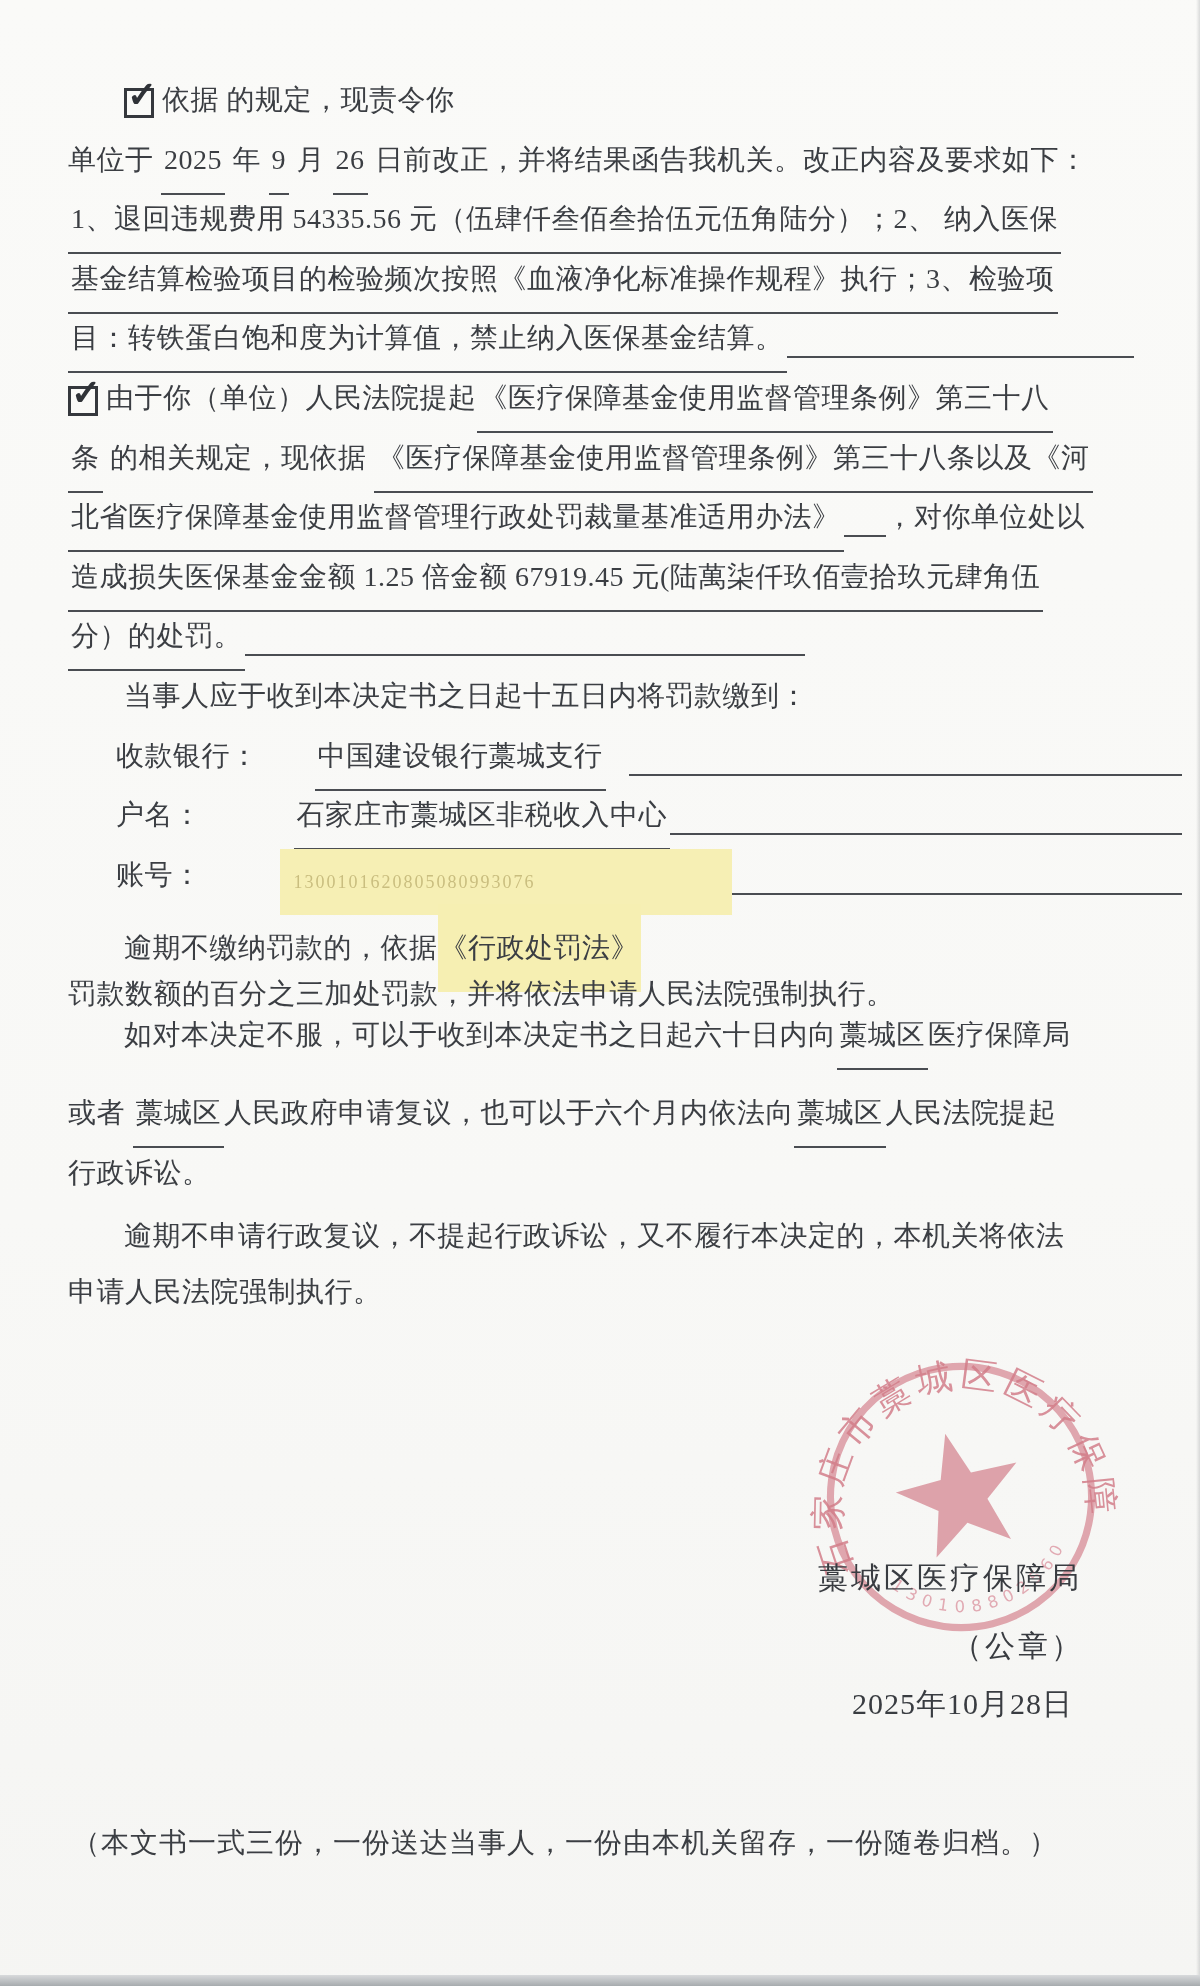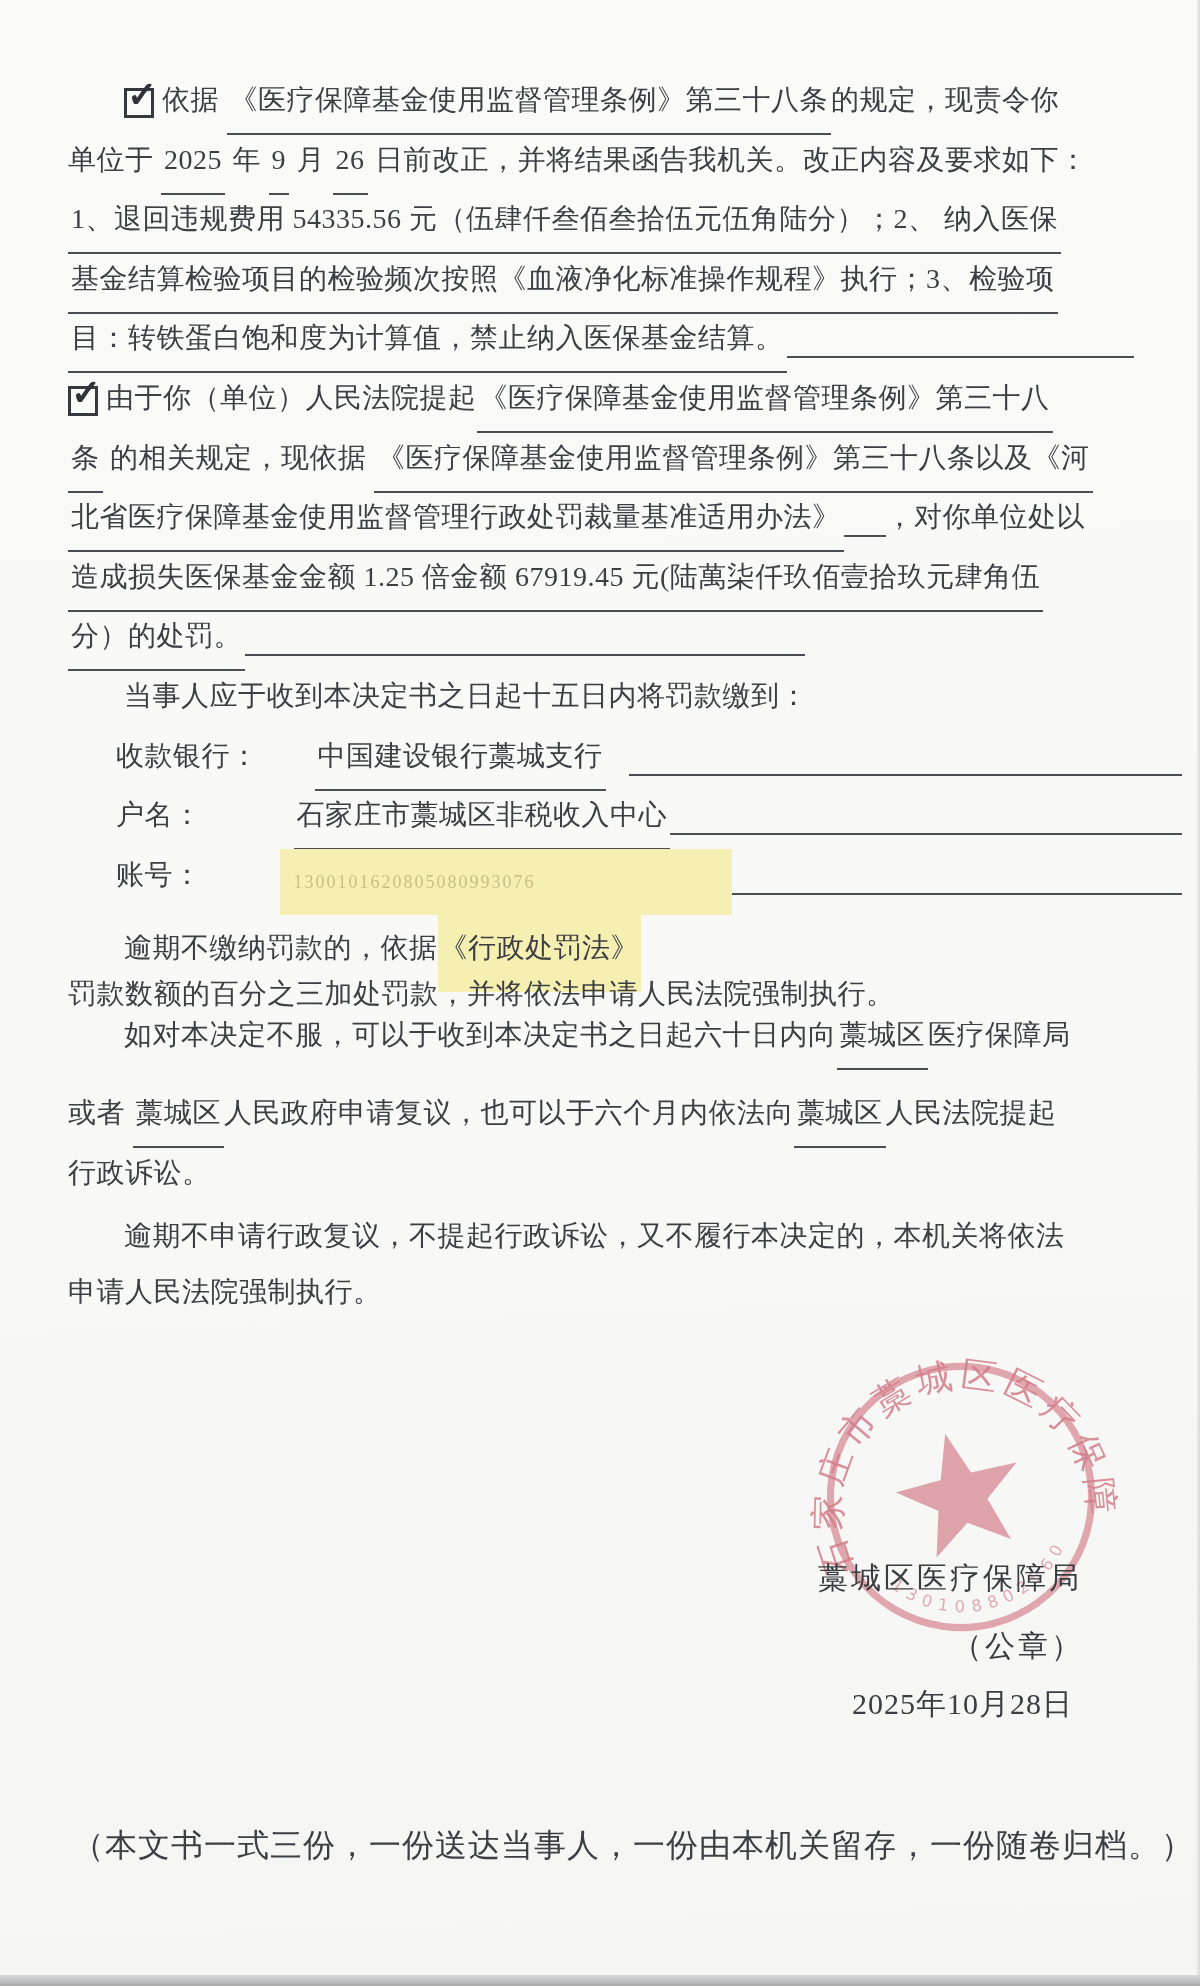--- a/index.html
+++ b/index.html
@@ -85,21 +85,21 @@
     position:absolute;
     left:808px;top:1344px;
     width:306px;height:306px;
     transform:rotate(-14deg);
     opacity:0.92;
     z-index:2;
   }
   .footer{
     position:absolute;
     left:72px;top:1824px;
-    font-size:32px;
+    font-size:28px;
     letter-spacing:1px;
     color:#3b3e43;
     white-space:pre;
   }
   .scan-edge-bottom{
     position:absolute;
     left:0;bottom:0;width:100%;height:11px;
     background:linear-gradient(#d8dadc,#a7abae);
   }
   .scan-edge-right{
@@ -107,21 +107,21 @@
     right:0;top:0;width:4px;height:100%;
     background:linear-gradient(90deg,rgba(0,0,0,0),rgba(120,124,128,0.25));
   }
 </style>
 </head>
 <body>
 
 <div class="page">
 
   <div>
-      <div class="line" style="top: 70px; padding-left: 56px;"><span class="cb"></span><span>依据 </span><span class="u">《医疗保障基金使用监督管理条例》第三十八条</span><span>的规定，现责令你</span></div>
+      <div class="line" style="top: 70px; padding-left: 56px;"><span class="cb"></span><span>依据 </span><span>的规定，现责令你</span></div>
       <div class="line" style="top: 129.6px;"><span>单位于 </span><span class="u">2025</span><span> 年 </span><span class="u">9</span><span> 月 </span><span class="u">26</span><span> 日前改正，并将结果函告我机关。改正内容及要求如下：</span></div>
       <div class="line" style="top: 189.2px;"><span class="u">1、退回违规费用 54335.56 元（伍肆仟叁佰叁拾伍元伍角陆分）；2、 纳入医保</span></div>
       <div class="line" style="top: 248.8px;"><span class="u">基金结算检验项目的检验频次按照《血液净化标准操作规程》执行；3、检验项</span></div>
       <div class="line" style="top: 308.4px;"><span class="u">目：转铁蛋白饱和度为计算值，禁止纳入医保基金结算。</span><span class="ext fill"></span></div>
       <div class="line" style="top: 368px;"><span class="cb"></span><span>由于你（单位）人民法院提起</span><span class="u">《医疗保障基金使用监督管理条例》第三十八</span></div>
       <div class="line" style="top: 427.6px;"><span class="u">条</span><span> 的相关规定，现依据 </span><span class="u">《医疗保障基金使用监督管理条例》第三十八条以及《河</span></div>
       <div class="line" style="top: 487.2px;"><span class="u">北省医疗保障基金使用监督管理行政处罚裁量基准适用办法》</span><span class="ext" style="width: 42px;"></span><span>，对你单位处以</span></div>
       <div class="line" style="top: 546.8px;"><span class="u">造成损失医保基金金额 1.25 倍金额 67919.45 元(陆萬柒仟玖佰壹拾玖元肆角伍</span></div>
       <div class="line" style="top: 606.4px;"><span class="u">分）的处罚。</span><span class="ext" style="width: 560px;"></span></div>
       <div class="line" style="top: 666px; padding-left: 56px;"><span>当事人应于收到本决定书之日起十五日内将罚款缴到：</span></div>

